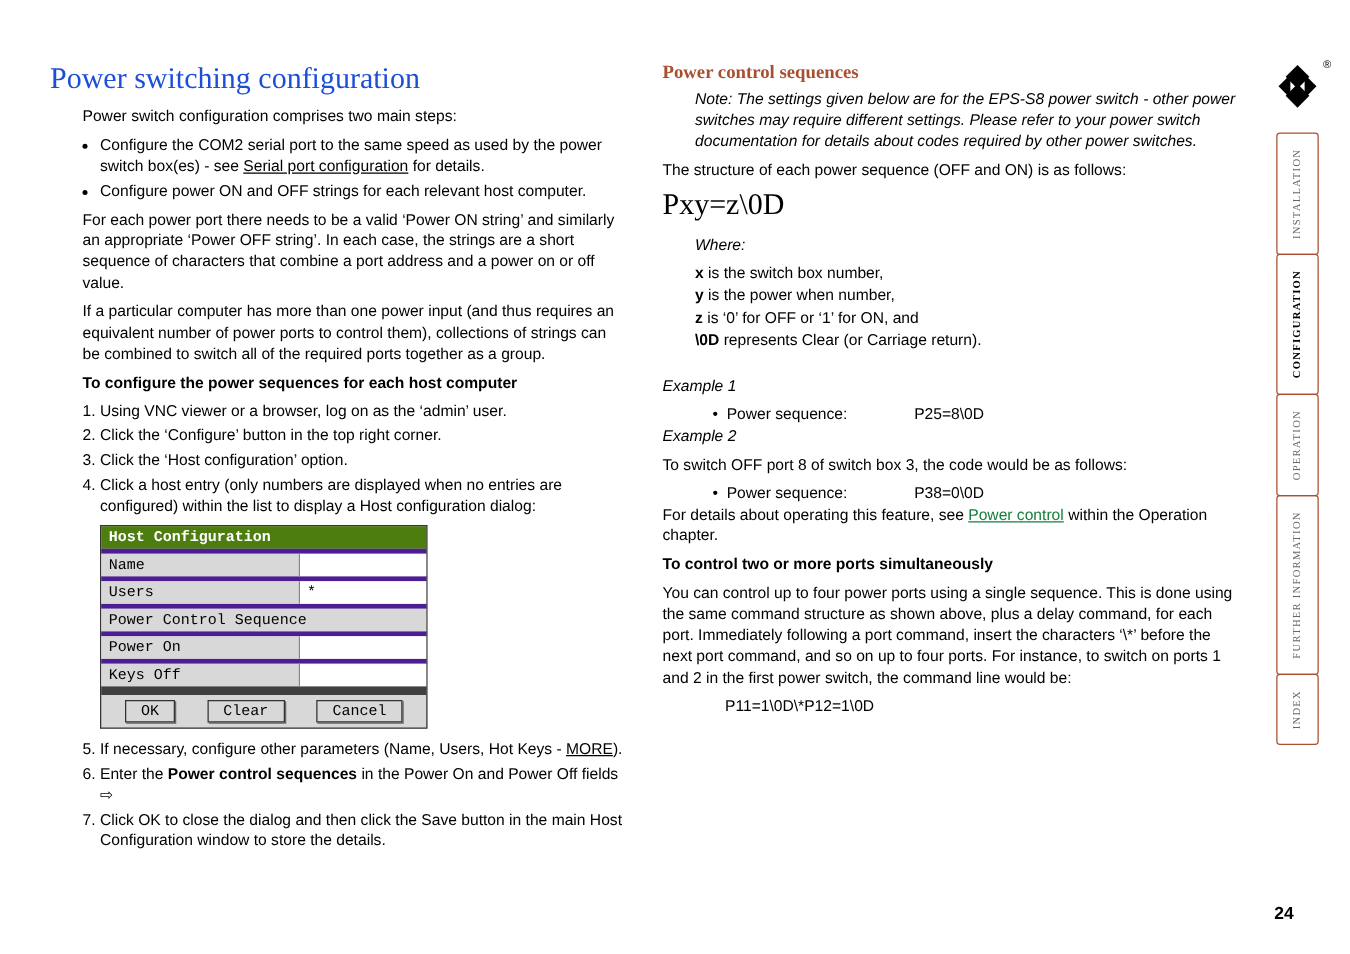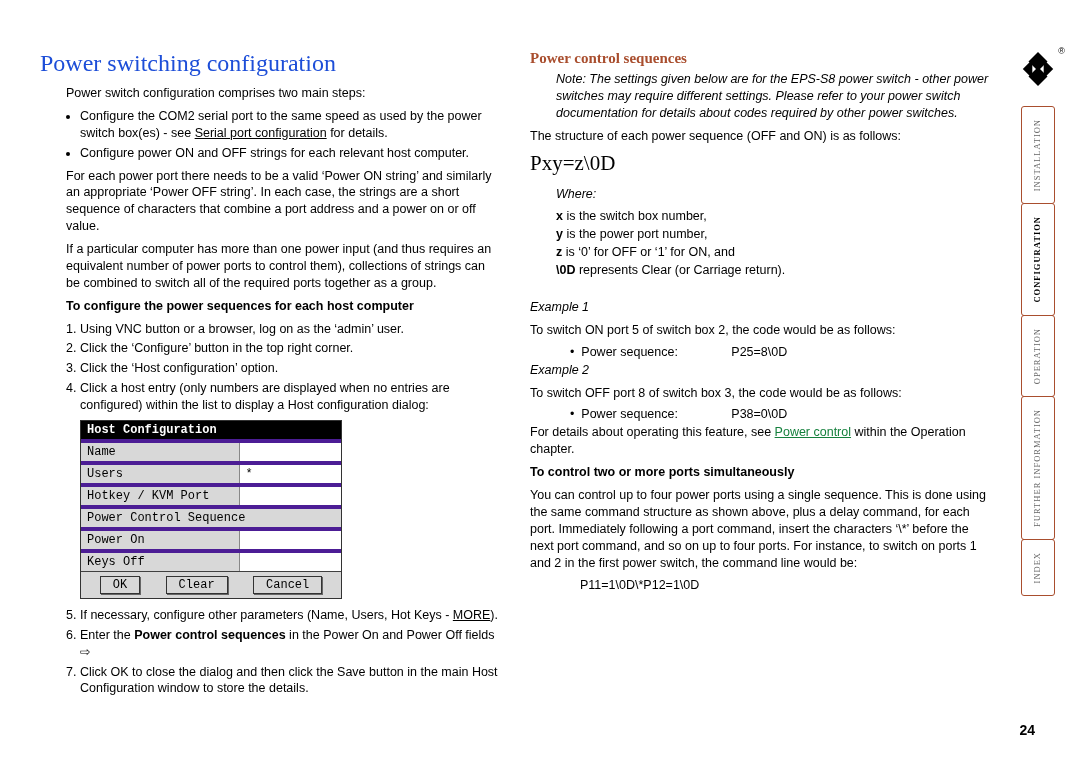--- a/index.html
+++ b/index.html
@@ -48,21 +48,21 @@
   a.link { color: #15803d; text-decoration: underline; }
   .dialog {
     margin: 6px 0 8px 40px;
     width: 260px;
     background: #d8d8d8;
     border: 1px solid #333;
     font-family: 'Courier New', monospace;
     font-size: 12px;
   }
   .dialog-title {
-    background: #000000;
+    background: #4d7c0f;
     color: #fff;
     padding: 2px 6px;
     font-weight: bold;
   }
   .dialog-row {
     display: flex;
     border-top: 4px solid #4c1d95;
   }
   .dialog-label {
     width: 56%;
@@ -73,34 +73,34 @@
     flex: 1;
     padding: 2px 6px;
     background: #fff;
     border-left: 1px solid #888;
     min-height: 14px;
   }
   .dialog-buttons {
     display: flex;
     justify-content: space-around;
     padding: 4px 6px;
-    border-top: 1px solid #404040;
+    border-top: 7px solid #404040;
     text-align: right;
   }
   .dlg-btn {
     background: #d8d8d8;
     border: 1px solid #333;
     padding: 1px 12px;
     font-family: 'Courier New', monospace;
     font-size: 12px;
     box-shadow: 1px 1px 0 #666;
   }
   .formula {
     font-family: Georgia, serif;
-    font-size: 21px;
+    font-size: 24px;
     margin: 6px 0 10px 0;
   }
   .where-block { padding-left: 26px; margin-bottom: 20px; }
   .where-block p { margin: 1px 0; }
   .seq-row { display: flex; padding-left: 40px; margin-bottom: 3px; }
   .seq-label { width: 150px; }
   .cmd-line { padding-left: 50px; margin: 6px 0; }
   .arrow { font-family: Arial; }
   
   .sidenav {
@@ -160,39 +160,35 @@
     <h1>Power switching configuration</h1>
     <p class="indent">Power switch configuration comprises two main steps:</p>
     <ul>
       <li><span>Configure the COM2 serial port to the same speed as used by the power switch box(es) - see </span><span class="underline">Serial port configuration</span><span> for details.</span></li>
       <li>Configure power ON and OFF strings for each relevant host computer.</li>
     </ul>
     <p class="indent">For each power port there needs to be a valid ‘Power ON string’ and similarly an appropriate ‘Power OFF string’. In each case, the strings are a short sequence of characters that combine a port address and a power on or off value.</p>
     <p class="indent">If a particular computer has more than one power input (and thus requires an equivalent number of power ports to control them), collections of strings can be combined to switch all of the required ports together as a group.</p>
     <p class="indent bold">To configure the power sequences for each host computer</p>
     <ol>
-      <li>Using VNC button or a browser, log on as the ‘admin’ user.</li>
+      <li>Using VNC viewer or a browser, log on as the ‘admin’ user.</li>
       <li>Click the ‘Configure’ button in the top right corner.</li>
       <li>Click the ‘Host configuration’ option.</li>
       <li>Click a host entry (only numbers are displayed when no entries are configured) within the list to display a Host configuration dialog:</li>
     </ol>
 
     <div class="dialog">
       <div class="dialog-title">Host Configuration</div>
       <div class="dialog-row">
           <div class="dialog-label">Name</div>
           <div class="dialog-value"></div>
         </div>
       <div class="dialog-row">
           <div class="dialog-label">Users</div>
           <div class="dialog-value">*</div>
-        </div>
-      <div class="dialog-row">
-          <div class="dialog-label">Hotkey / KVM Port</div>
-          <div class="dialog-value"></div>
         </div>
       <div class="dialog-row">
           <div class="dialog-label" style="width:100%">Power Control Sequence</div>
         </div>
       <div class="dialog-row">
           <div class="dialog-label">Power On</div>
           <div class="dialog-value"></div>
         </div>
       <div class="dialog-row">
           <div class="dialog-label">Keys Off</div>
@@ -213,26 +209,25 @@
   </div>
 
   <div class="col">
     <h2>Power control sequences</h2>
     <p class="indent italic">Note: The settings given below are for the EPS-S8 power switch - other power switches may require different settings. Please refer to your power switch documentation for details about codes required by other power switches.</p>
     <p>The structure of each power sequence (OFF and ON) is as follows:</p>
     <div class="formula">Pxy=z\0D</div>
     <p class="indent italic">Where:</p>
     <div class="where-block">
       <p><span class="bold">x</span><span> is the switch box number,</span></p>
-      <p><span class="bold">y</span><span> is the power port number,</span></p>
+      <p><span class="bold">y</span><span> is the power when number,</span></p>
       <p><span class="bold">z</span><span> is ‘0’ for OFF or ‘1’ for ON, and</span></p>
       <p><span class="bold">\0D</span><span> represents Clear (or Carriage return).</span></p>
     </div>
     <p class="italic">Example 1</p>
-    <p>To switch ON port 5 of switch box 2, the code would be as follows:</p>
     <div class="seq-row">• &nbsp;<span class="seq-label">Power sequence:</span><span>P25=8\0D</span></div>
     <p class="italic">Example 2</p>
     <p>To switch OFF port 8 of switch box 3, the code would be as follows:</p>
     <div class="seq-row">• &nbsp;<span class="seq-label">Power sequence:</span><span>P38=0\0D</span></div>
     <p><span>For details about operating this feature, see </span><a class="link">Power control</a><span> within the Operation chapter.</span></p>
     <p class="bold">To control two or more ports simultaneously</p>
     <p>You can control up to four power ports using a single sequence. This is done using the same command structure as shown above, plus a delay command, for each port. Immediately following a port command, insert the characters ‘\*’ before the next port command, and so on up to four ports. For instance, to switch on ports 1 and 2 in the first power switch, the command line would be:</p>
     <p class="cmd-line">P11=1\0D\*P12=1\0D</p>
   </div>
 </div>

